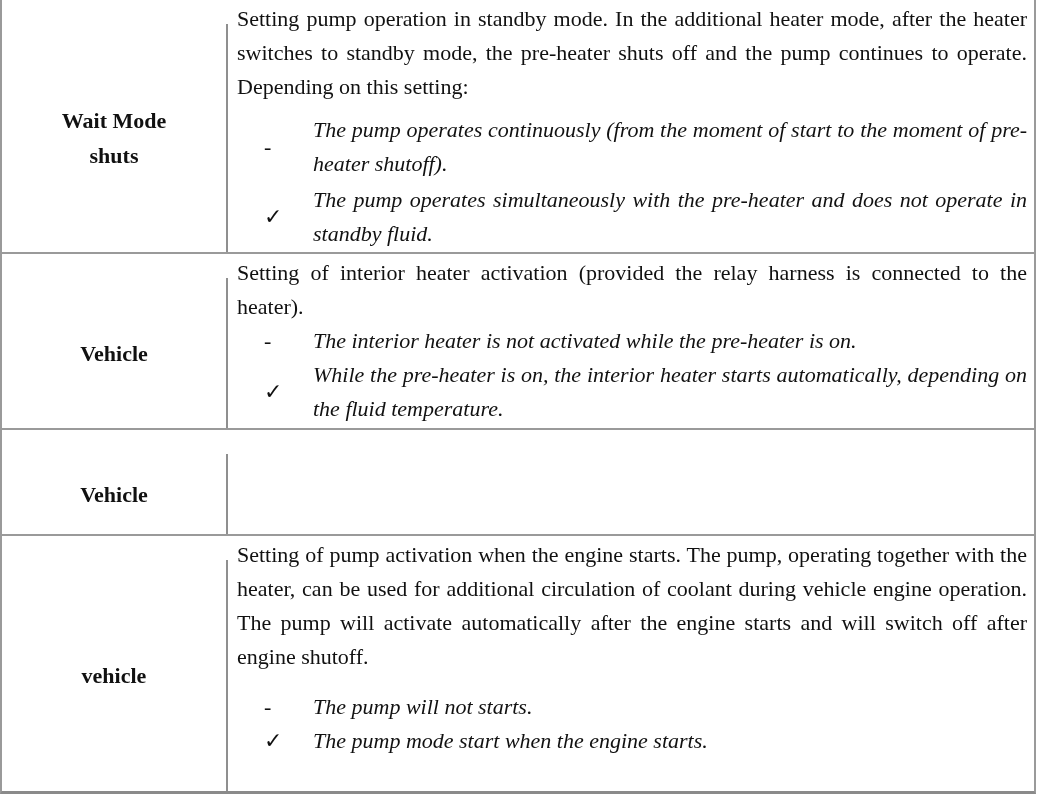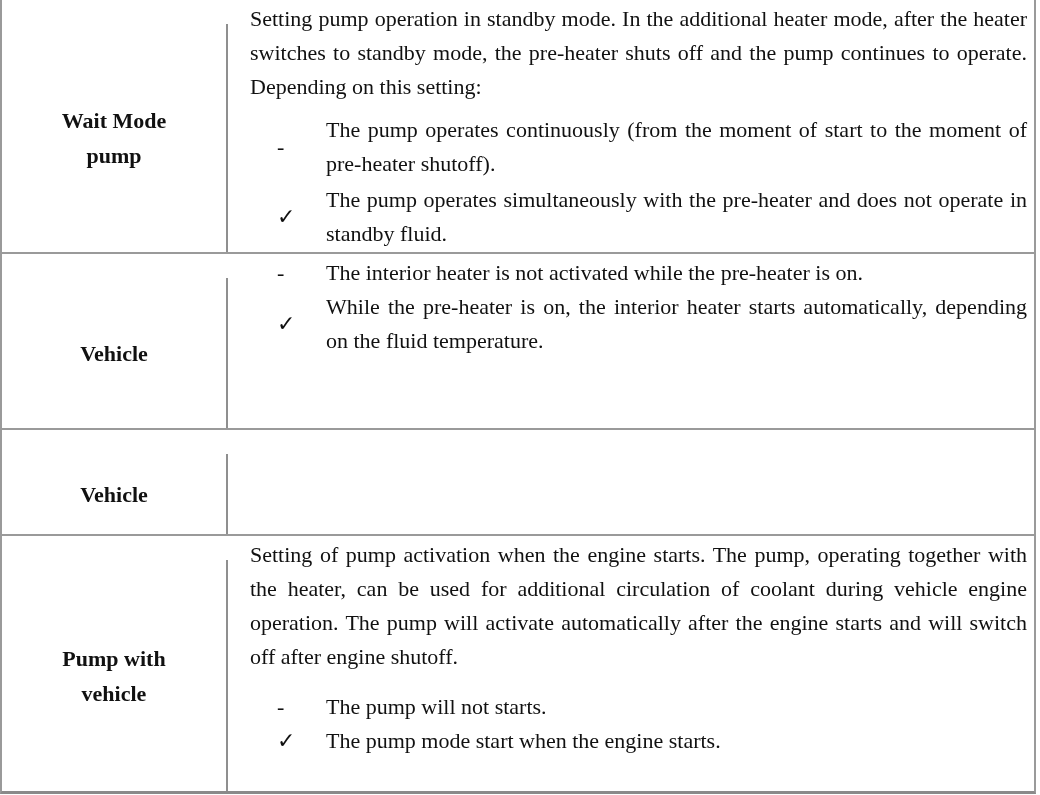--- a/index.html
+++ b/index.html
@@ -41,21 +41,21 @@
     justify-content: center;
     align-items: center;
     font-weight: bold;
     line-height: 35px;
     text-align: center;
     margin-top: 24px;
   }
   .desc-cell {
     flex: 1;
     box-sizing: border-box;
-    padding: 2px 7px 0 22px;
+    padding: 2px 7px 0 9px;
     line-height: 34px;
     overflow: hidden;
   }
   .para {
     margin: 0;
     text-align: justify;
   }
   .options { margin: 0; }
   .gap-md { margin-top: 9px; }
   .gap-lg { margin-top: 16px; }
@@ -67,31 +67,32 @@
   .marker {
     width: 76px;
     flex-shrink: 0;
     box-sizing: border-box;
     padding-left: 27px;
     text-align: left;
   }
   .opt-text {
     flex: 1;
     text-align: justify;
+    font-style: italic;
   }
 </style>
 </head>
 <body>
 
 <div class="settings-table">
 
   <div class="trow r1">
     <div class="label-cell">
       <div>Wait Mode</div>
-      <div>pump</div>
+      <div>shuts</div>
     </div>
     <div class="desc-cell">
       <p class="para">Setting pump operation in standby mode. In the additional heater mode, after the heater switches to standby mode, the pre-heater shuts off and the pump continues to operate. Depending on this setting:</p>
       <div class="options gap-md">
         <div class="option">
           <span class="marker">-</span>
           <span class="opt-text">The pump operates continuously (from the moment of start to the moment of pre-heater shutoff).</span>
         </div>
         <div class="option">
           <span class="marker">✓</span>
@@ -100,20 +101,21 @@
       </div>
     </div>
   </div>
 
   <div class="trow r2">
     <div class="label-cell">
       <div>Vehicle</div>
       <div></div>
     </div>
     <div class="desc-cell">
+      <p class="para">Setting of interior heater activation (provided the relay harness is connected to the heater).</p>
       <div class="options">
         <div class="option">
           <span class="marker">-</span>
           <span class="opt-text">The interior heater is not activated while the pre-heater is on.</span>
         </div>
         <div class="option">
           <span class="marker">✓</span>
           <span class="opt-text">While the pre-heater is on, the interior heater starts automatically, depending on the fluid temperature.</span>
         </div>
       </div>
@@ -122,21 +124,20 @@
 
   <div class="trow r3">
     <div class="label-cell">
       <div>Vehicle</div>
       <div></div>
     </div>
   </div>
 
   <div class="trow r4">
     <div class="label-cell">
-      <div>Pump with</div>
       <div>vehicle</div>
     </div>
     <div class="desc-cell">
       <p class="para">Setting of pump activation when the engine starts. The pump, operating together with the heater, can be used for additional circulation of coolant during vehicle engine operation. The pump will activate automatically after the engine starts and will switch off after engine shutoff.</p>
       <div class="options gap-lg">
         <div class="option">
           <span class="marker">-</span>
           <span class="opt-text">The pump will not starts.</span>
         </div>
         <div class="option">

